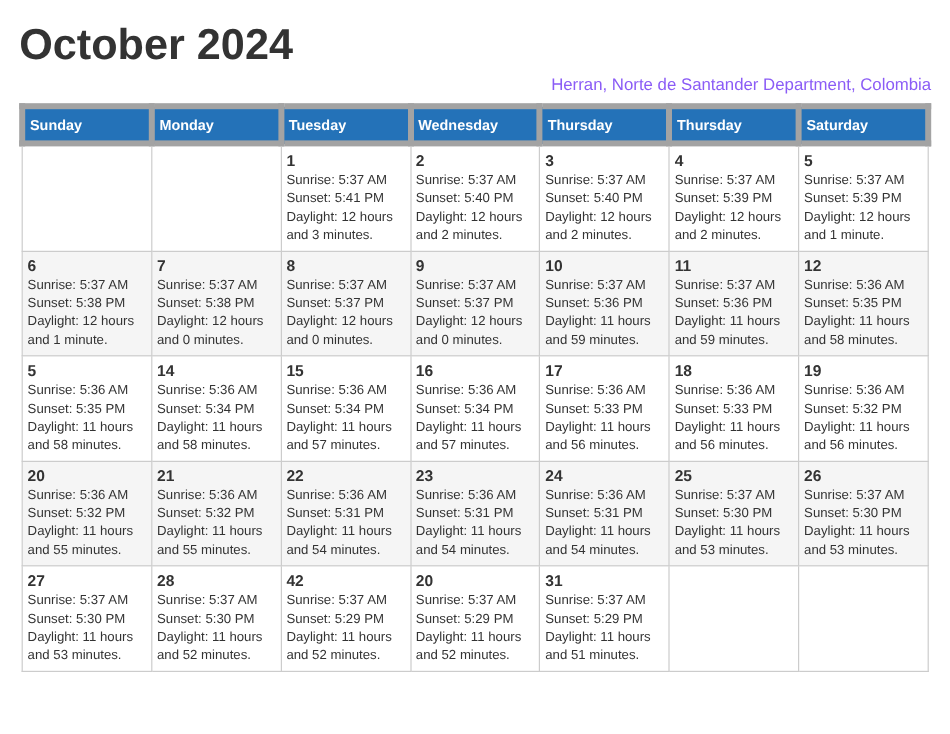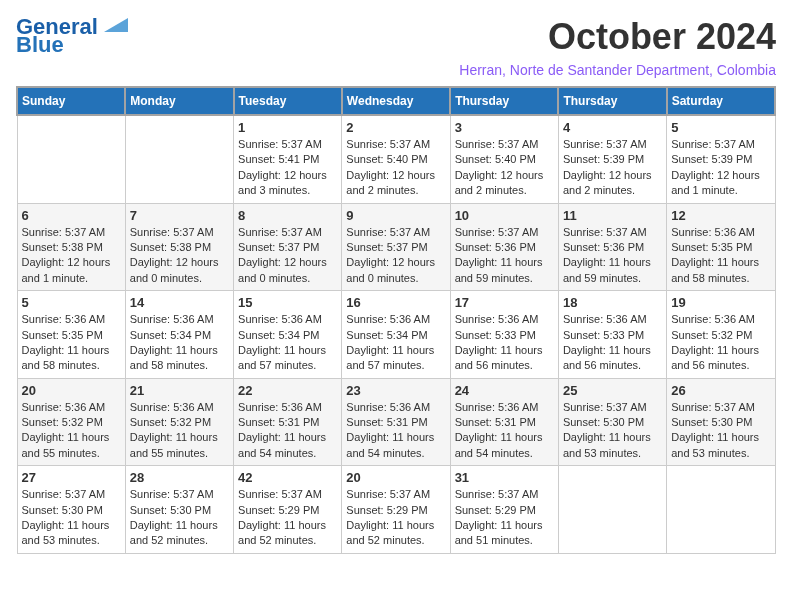--- a/index.html
+++ b/index.html
@@ -44,21 +44,21 @@
       width: 100%;
       border-collapse: collapse;
       font-size: 11px;
     }
     thead tr th {
       background-color: #2472b8;
       color: #fff;
       padding: 6px 4px;
       text-align: left;
       font-size: 12px;
-      border: 2px solid #a3a3a3;
+      border: 5px solid #a3a3a3;
     }
     tbody tr td {
       border: 1px solid #ccc;
       padding: 4px;
       vertical-align: top;
       min-height: 70px;
       width: calc(100% / 7);
       background: #fff;
     }
     tbody tr:nth-child(even) td {
@@ -73,33 +73,20 @@
     .day-info {
       color: #333;
       line-height: 1.4;
     }
     .empty-cell { background: #fff !important; }
   </style>
 </head>
 <body>
 
 <div class="header-section">
-  <div class="logo">
-    <div style="display:flex;align-items:center;">
-      <span class="logo-text">
-        <span class="blue">General</span>
-      </span>
-      <svg width="28" height="22" viewBox="0 0 28 22" style="margin-left:2px;margin-top:-4px;">
-        <polygon points="4,18 28,4 28,18" fill="#5ba3d9"></polygon>
-      </svg>
-    </div>
-    <div style="display:flex;align-items:center;margin-top:-4px;">
-      <span class="logo-text" style="color:#2472b8;font-size:22px;font-weight:bold;">Blue</span>
-    </div>
-  </div>
   <div class="month-title">October 2024</div>
 </div>
 
 <div class="location-title">Herran, Norte de Santander Department, Colombia</div>
 
 <table>
   <thead>
     <tr id="header-row">
         <th>Sunday</th>
         <th>Monday</th>

